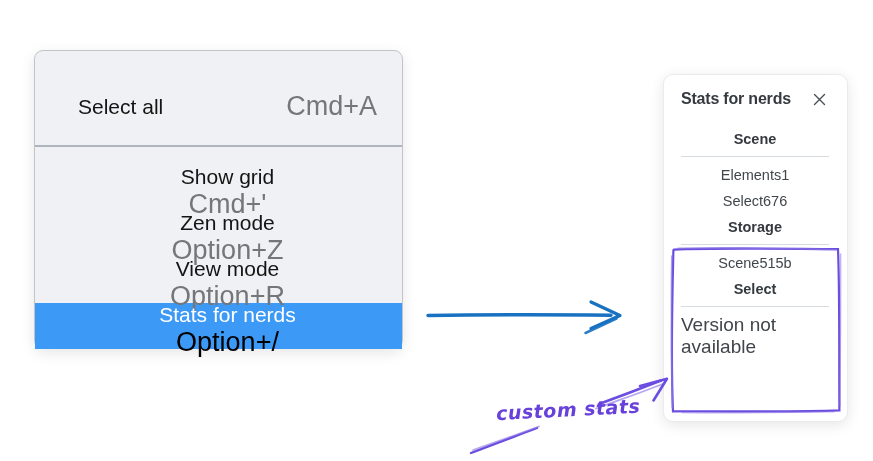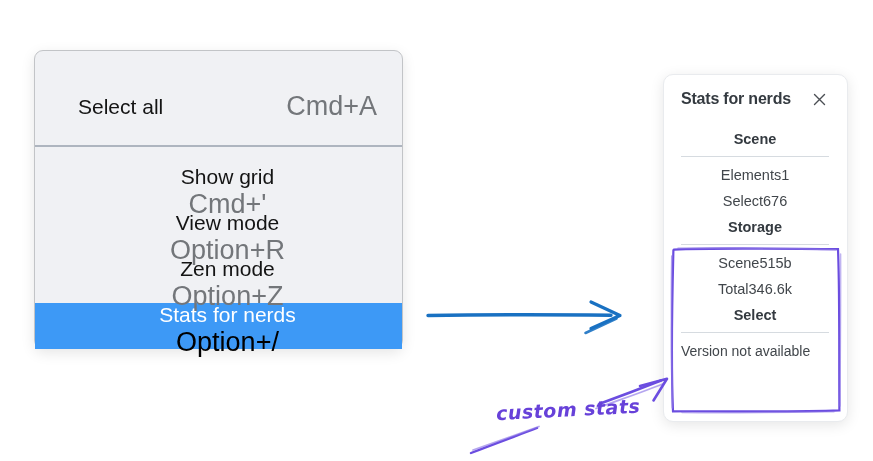--- a/index.html
+++ b/index.html
@@ -73,21 +73,21 @@
   .sp-header {
     text-align: center; font-weight: bold; font-size: 14.5px;
     color: #343a40; margin-top: 18px; line-height: 20px;
   }
   .sp-header.tight { margin-top: 3px; }
   .sp-div { border-top: 1px solid #d6dbe0; margin: 7px 0 5px 0; height: 0; }
   .sp-row {
     display: flex; justify-content: center;
     font-size: 14.5px; line-height: 26px;
   }
-  .sp-note { font-size: 14px; margin-top: 7px; line-height: 22px; }
+  .sp-note { font-size: 19px; margin-top: 7px; line-height: 22px; }
 
   
   .overlay {
     position: absolute; left: 0; top: 0;
     width: 873px; height: 461px;
     pointer-events: none;
   }
   .custom-stats-label {
     position: absolute; left: 496px; top: 398px;
     width: 160px;
@@ -108,26 +108,26 @@
     <span class="mi-label">Select all</span>
     <span class="mi-short">Cmd+A</span>
   </div>
   <div class="menu-divider"></div>
   <div class="menu-group">
     <div class="menu-item">
       <span class="mi-label">Show grid</span>
       <span class="mi-short">Cmd+'</span>
     </div>
     <div class="menu-item">
+      <span class="mi-label">Zen mode</span>
+      <span class="mi-short">Option+Z</span>
+    </div>
+    <div class="menu-item">
       <span class="mi-label">View mode</span>
       <span class="mi-short">Option+R</span>
-    </div>
-    <div class="menu-item">
-      <span class="mi-label">Zen mode</span>
-      <span class="mi-short">Option+Z</span>
     </div>
     <div class="menu-item selected">
       <span class="mi-label">Stats for nerds</span>
       <span class="mi-short">Option+/</span>
     </div>
   </div>
 </div>
 
 <div class="stats-panel">
   <div class="sp-title-row">
@@ -148,24 +148,20 @@
   <div class="sp-row">
     <span>Select</span>
     <span>676</span>
   </div>
 
   <div class="sp-header tight">Storage</div>
   <div class="sp-div"></div>
   <div class="sp-row">
     <span>Scene</span>
     <span>515b</span>
-  </div>
-  <div class="sp-row">
-    <span>Total</span>
-    <span>346.6k</span>
   </div>
 
   <div class="sp-header tight">Select</div>
   <div class="sp-div"></div>
   <div class="sp-note">Version not available</div>
 </div>
 
 <svg class="overlay" viewBox="0 0 873 461">
 
   <g>

